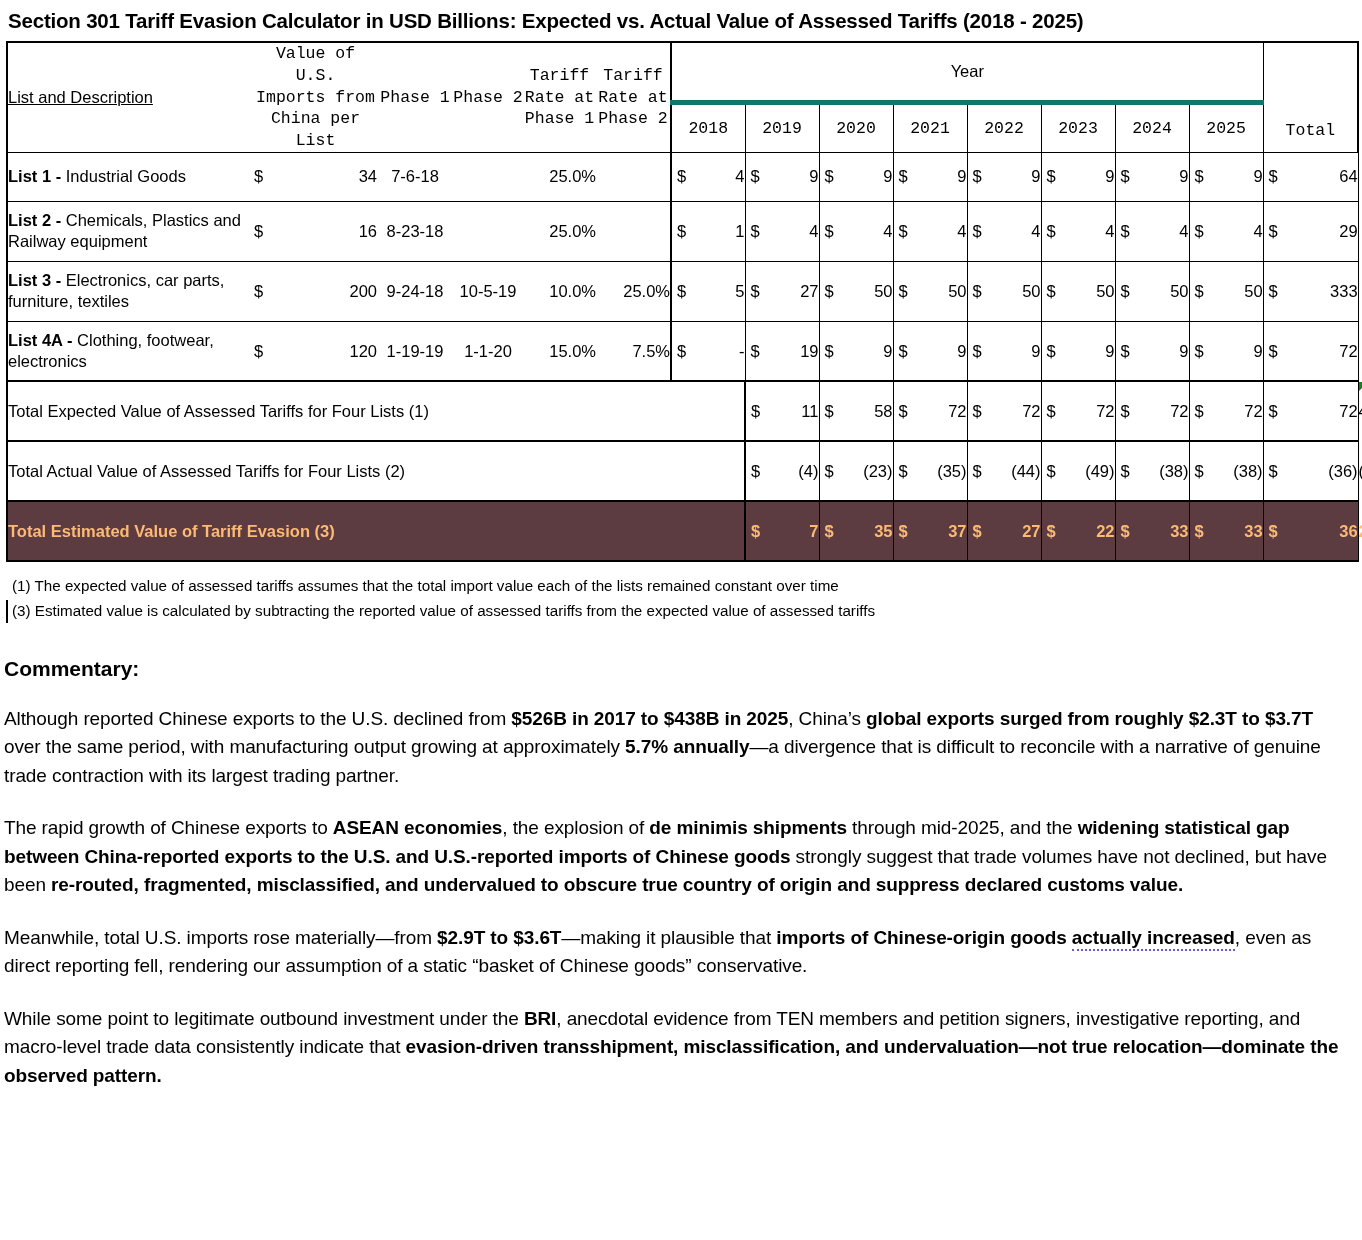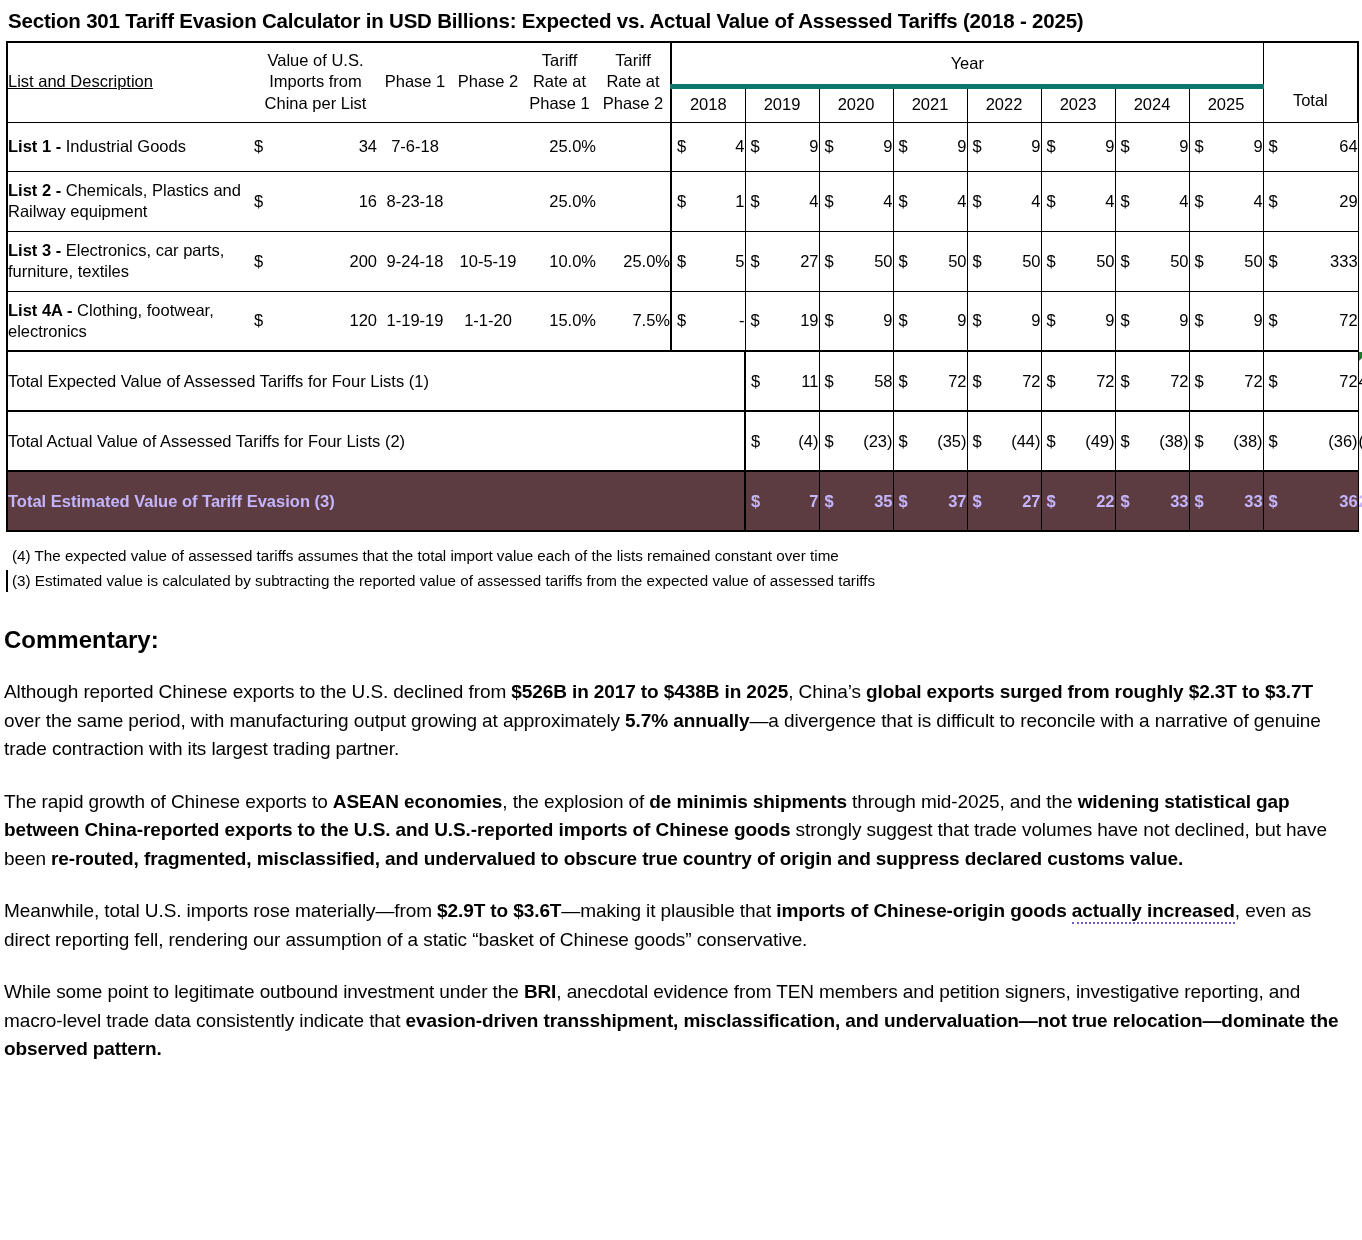--- a/index.html
+++ b/index.html
@@ -54,20 +54,21 @@
   .bb-thin  { border-bottom: 5px solid #0f766e; }
   .br-thin  { border-right: 1px solid #000; }
 
   
   .hdr {
     font-weight: bold;
     font-size: 16.5px;
     text-align: center;
     line-height: 1.32;
     padding: 3px 4px;
+    font-family: Liberation Mono, monospace;
   }
   .hdr-left {
     font-weight: bold;
     font-size: 16.5px;
     text-align: left;
     padding-left: 8px;
     line-height: 1.32;
     text-decoration: underline;
   }
   .hdr-year-band {
@@ -119,21 +120,21 @@
   }
 
   .rowtot { font-weight: bold; }
   .totlabel {
     font-weight: bold;
     font-size: 16.5px;
     text-align: left;
     padding: 12px 6px 12px 8px;
   }
 
-  tr.evasion { background: #5C3B41; color: #c4b5fd; }
+  tr.evasion { background: #5C3B41; color: #fdba74; }
   tr.evasion .money, tr.evasion .totlabel { font-weight: bold; }
 
   .greenmark {
     position: absolute;
     top: 0; left: 0;
     width: 0; height: 0;
     border-top: 9px solid #1d7a29;
     border-right: 9px solid transparent;
   }
 
@@ -149,21 +150,21 @@
   .fn3wrap::before {
     content: "";
     position: absolute;
     left: 0; top: 1px; bottom: 1px;
     width: 2px;
     background: #000;
   }
 
   
   .commentary-head {
-    font-size: 24px;
+    font-size: 21px;
     font-weight: bold;
     margin: 33px 0 0 4px;
   }
   .para {
     font-size: 19px;
     line-height: 1.5;
     margin: 24px 0 0 4px;
     width: 1340px;
     letter-spacing: -0.1px;
   }
@@ -529,21 +530,21 @@
             <span class="val">36</span>
           </td>
           <td class="money br-thin bt-thick br-thick rowtot bb-thick">
             <span class="val">230</span>
           </td>
         </tr>
       </tbody>
   </table>
 
   <div class="footnotes">
-    <div class="fn">(4) The expected value of assessed tariffs assumes that the total import value each of the lists remained constant over time</div>
+    <div class="fn">(1) The expected value of assessed tariffs assumes that the total import value each of the lists remained constant over time</div>
     <div class="fn3wrap">
         <div class="fn">(3) Estimated value is calculated by subtracting the reported value of assessed tariffs from the expected value of assessed tariffs</div>
       </div>
   </div>
 
   <div class="commentary-head">Commentary:</div>
   <div id="commentary-body">
       <div class="para"><span>Although reported Chinese exports to the U.S. declined from </span><b>$526B in 2017 to $438B in 2025</b><span>, China’s </span><b>global exports surged from roughly $2.3T to $3.7T</b><span> over the same period, with manufacturing output growing at approximately </span><b>5.7% annually</b><span>—a divergence that is difficult to reconcile with a narrative of genuine trade contraction with its largest trading partner.</span></div>
       <div class="para"><span>The rapid growth of Chinese exports to </span><b>ASEAN economies</b><span>, the explosion of </span><b>de minimis shipments</b><span> through mid-2025, and the </span><b>widening statistical gap between China-reported exports to the U.S. and U.S.-reported imports of Chinese goods</b><span> strongly suggest that trade volumes have not declined, but have been </span><b>re-routed, fragmented, misclassified, and undervalued to obscure true country of origin and suppress declared customs value.</b></div>
       <div class="para"><span>Meanwhile, total U.S. imports rose materially—from </span><b>$2.9T to $3.6T</b><span>—making it plausible that </span><b>imports of Chinese-origin goods </b><b class="spell">actually increased</b><span>, even as direct reporting fell, rendering our assumption of a static “basket of Chinese goods” conservative.</span></div>

